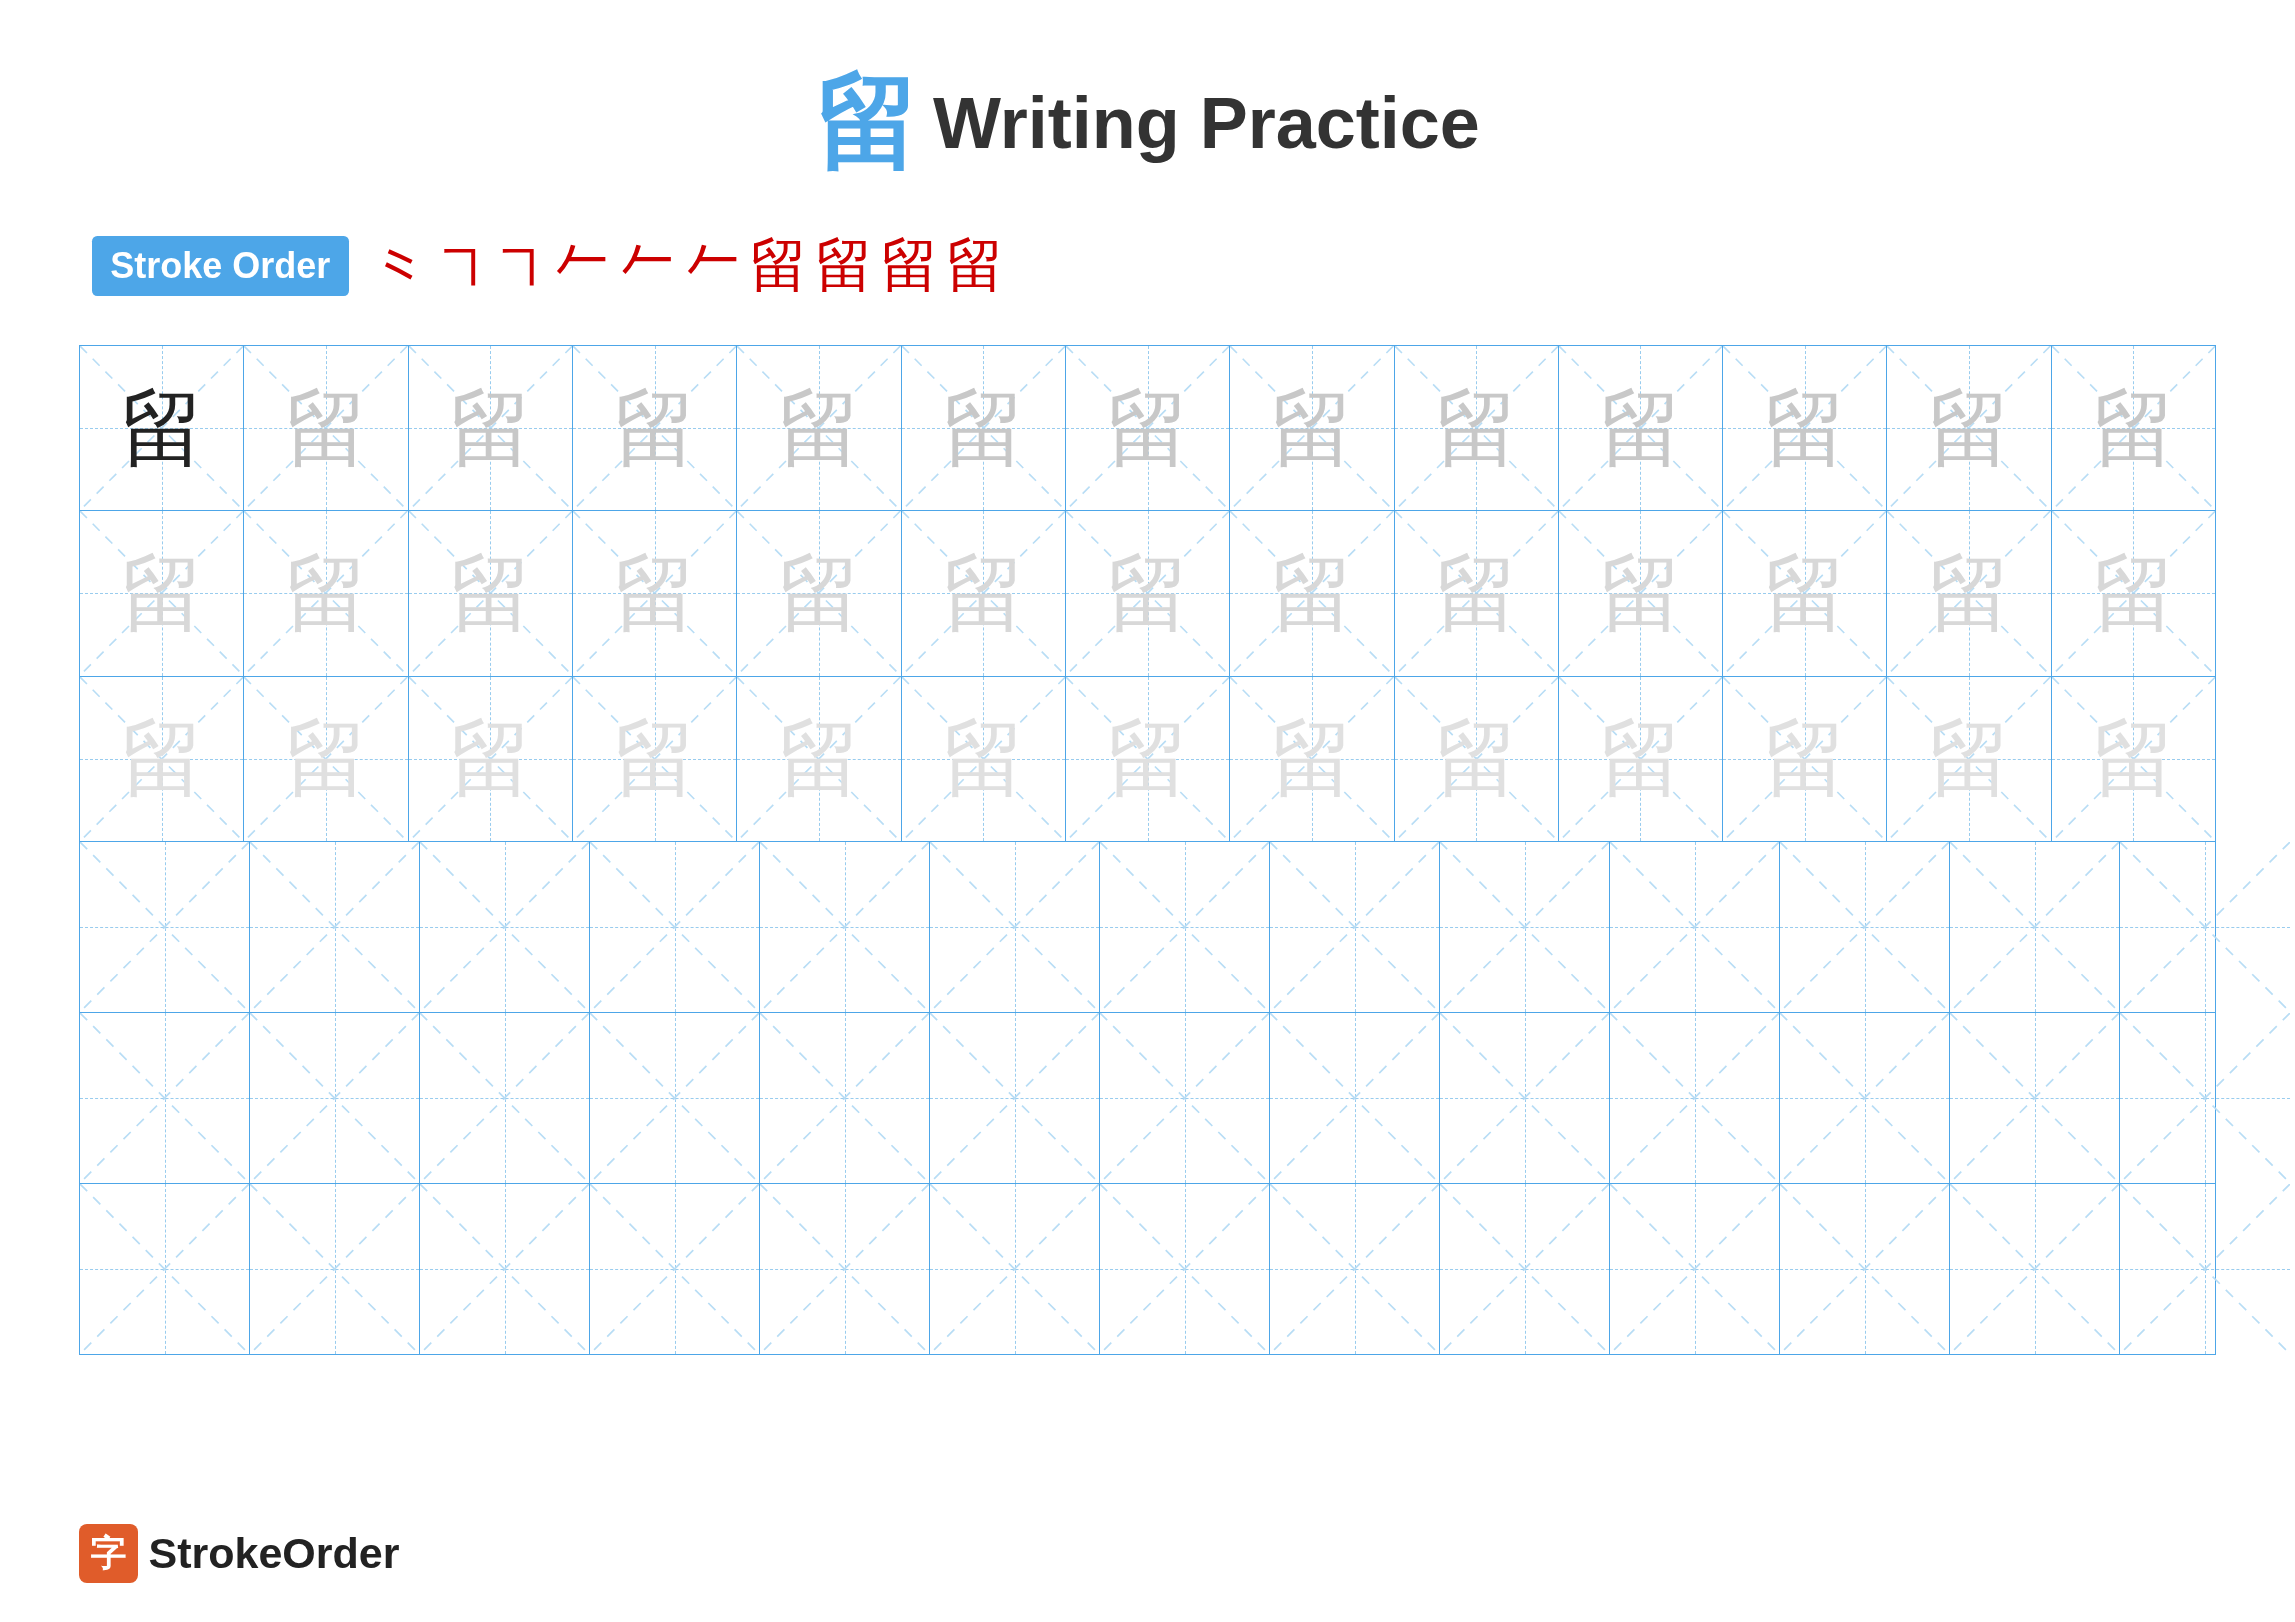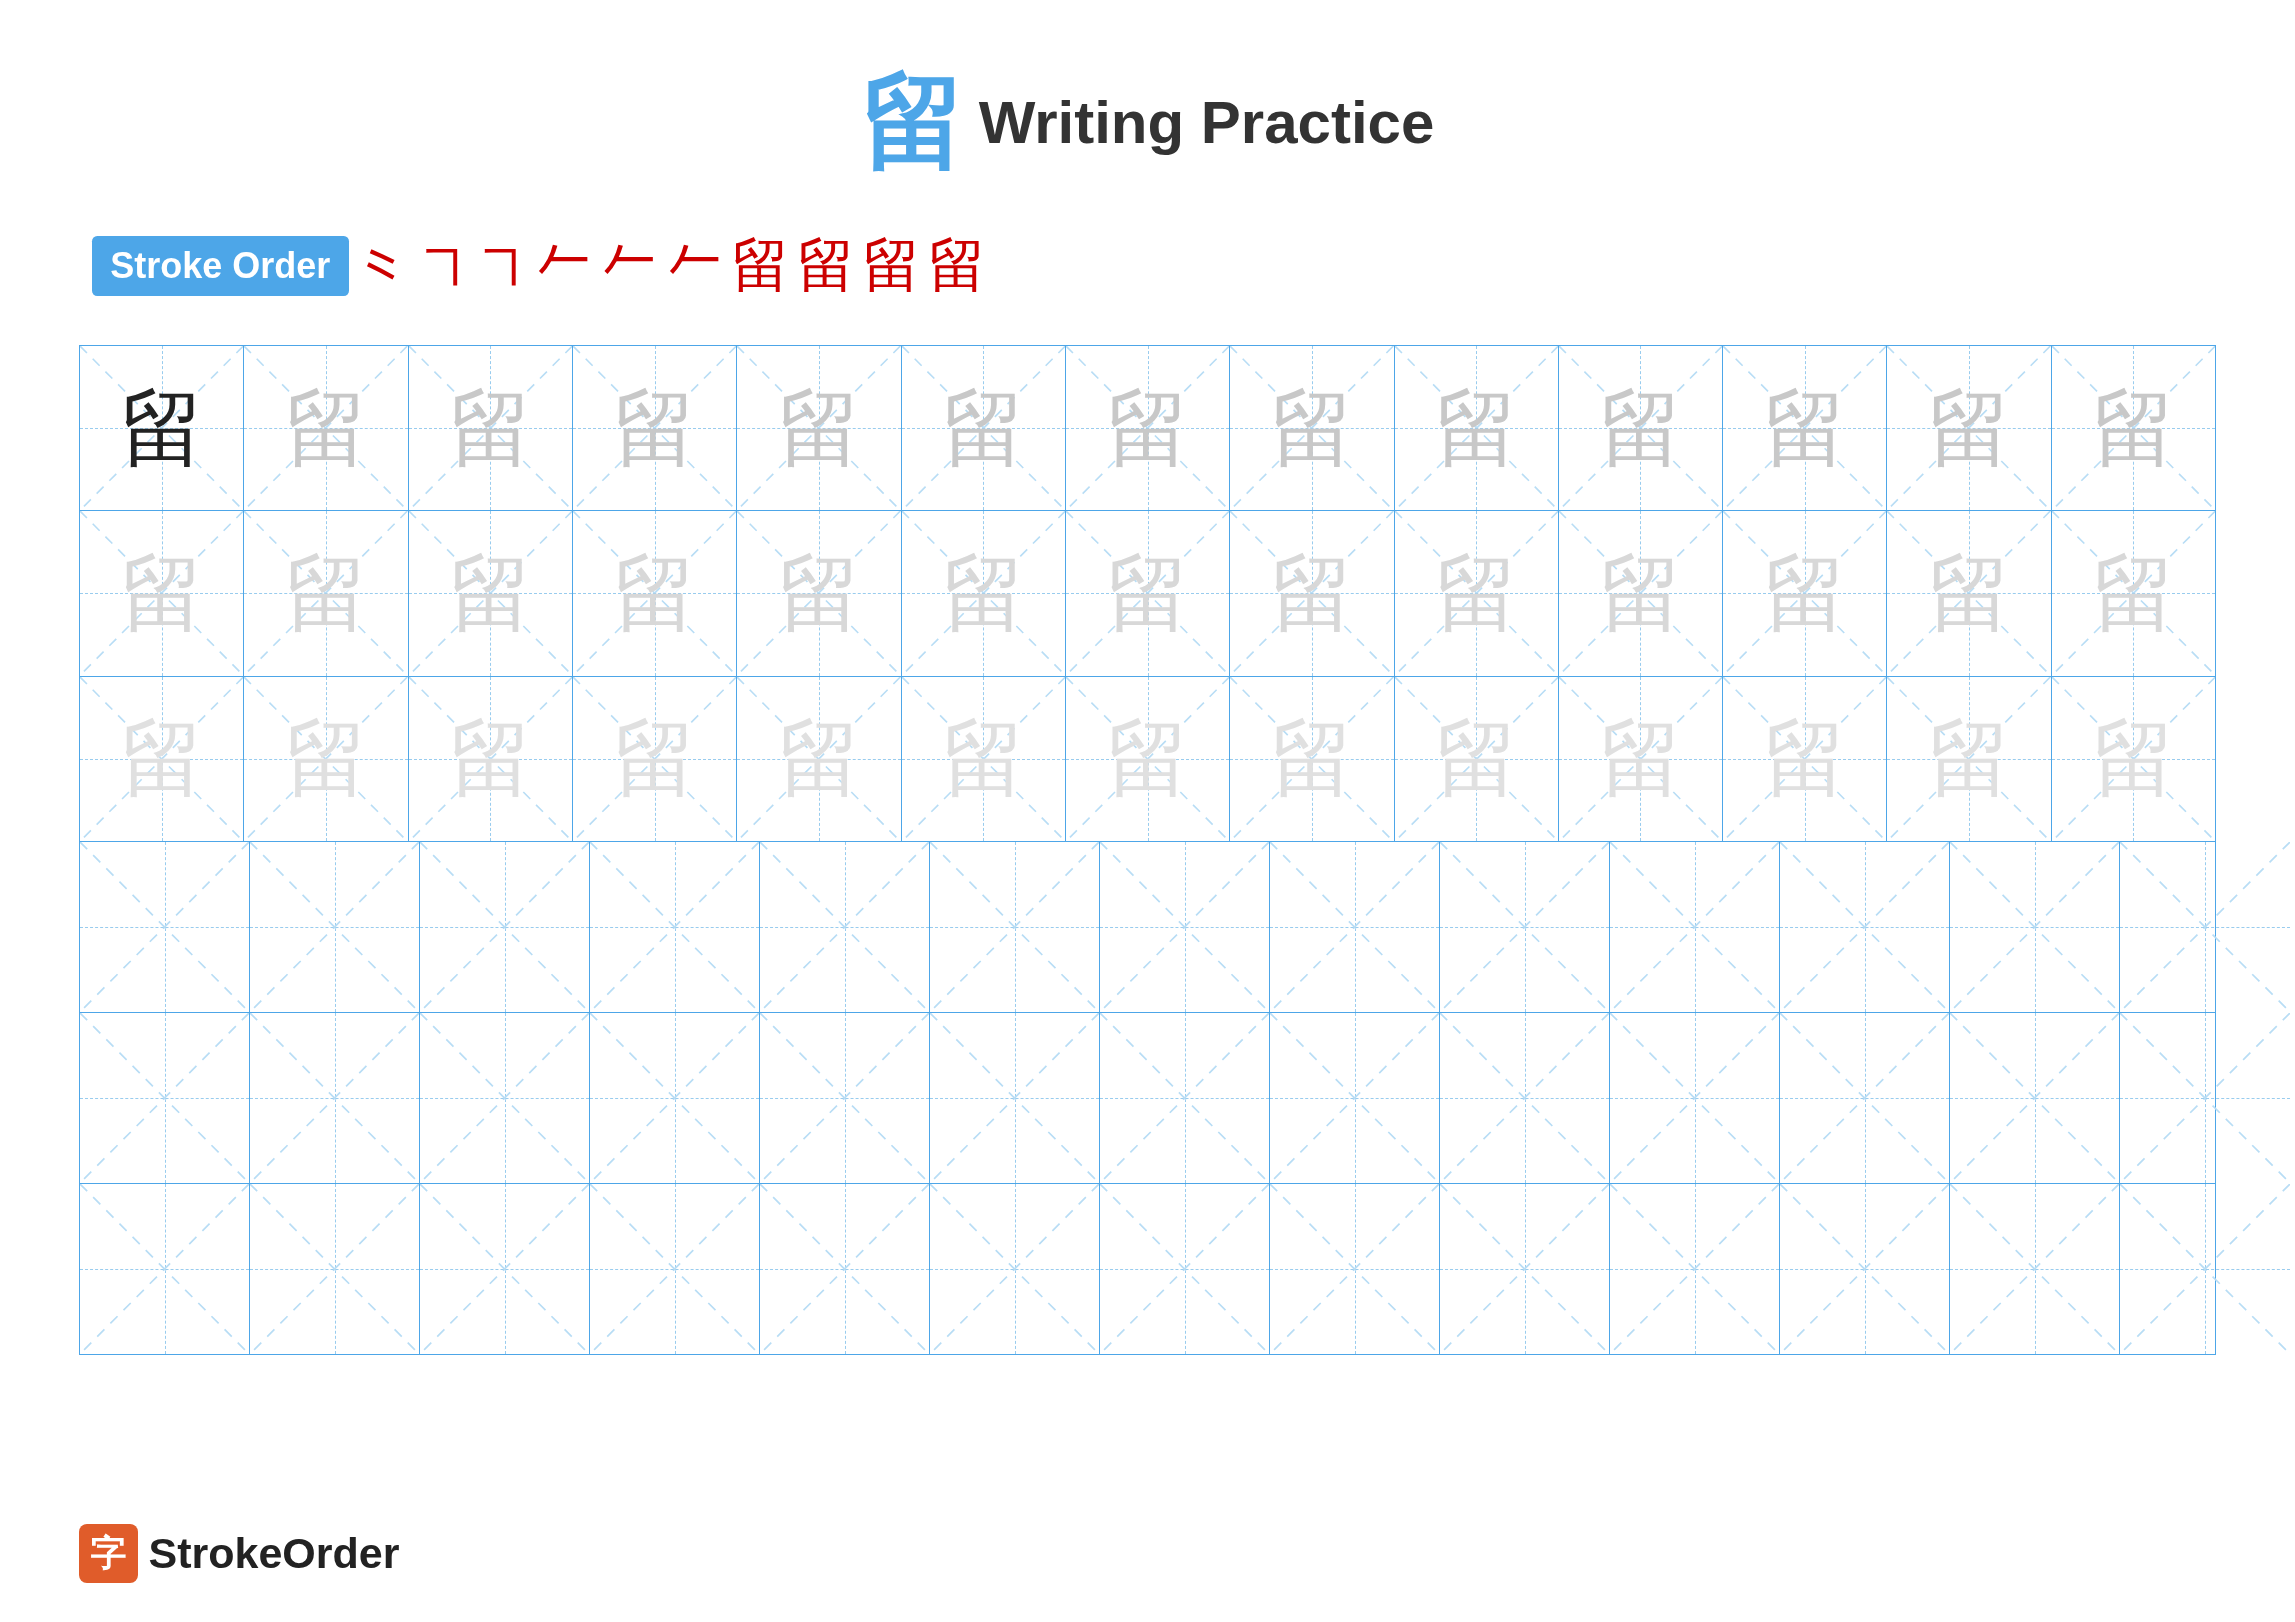--- a/index.html
+++ b/index.html
@@ -30,28 +30,28 @@
     }
 
     .title-char {
       color: #4da6e8;
       font-size: 105px;
       font-weight: bold;
     }
 
     .title-text {
       color: #333;
-      font-size: 60px;
+      font-size: 72px;
       font-weight: bold;
     }
 
     .stroke-order-row {
       display: flex;
       align-items: center;
-      gap: 10px;
+      gap: 28px;
       margin-bottom: 39px;
       width: 100%;
       padding-left: 13px;
     }
 
     .stroke-order-badge {
       background: #4da6e8;
       color: white;
       font-size: 36px;
       font-weight: bold;

